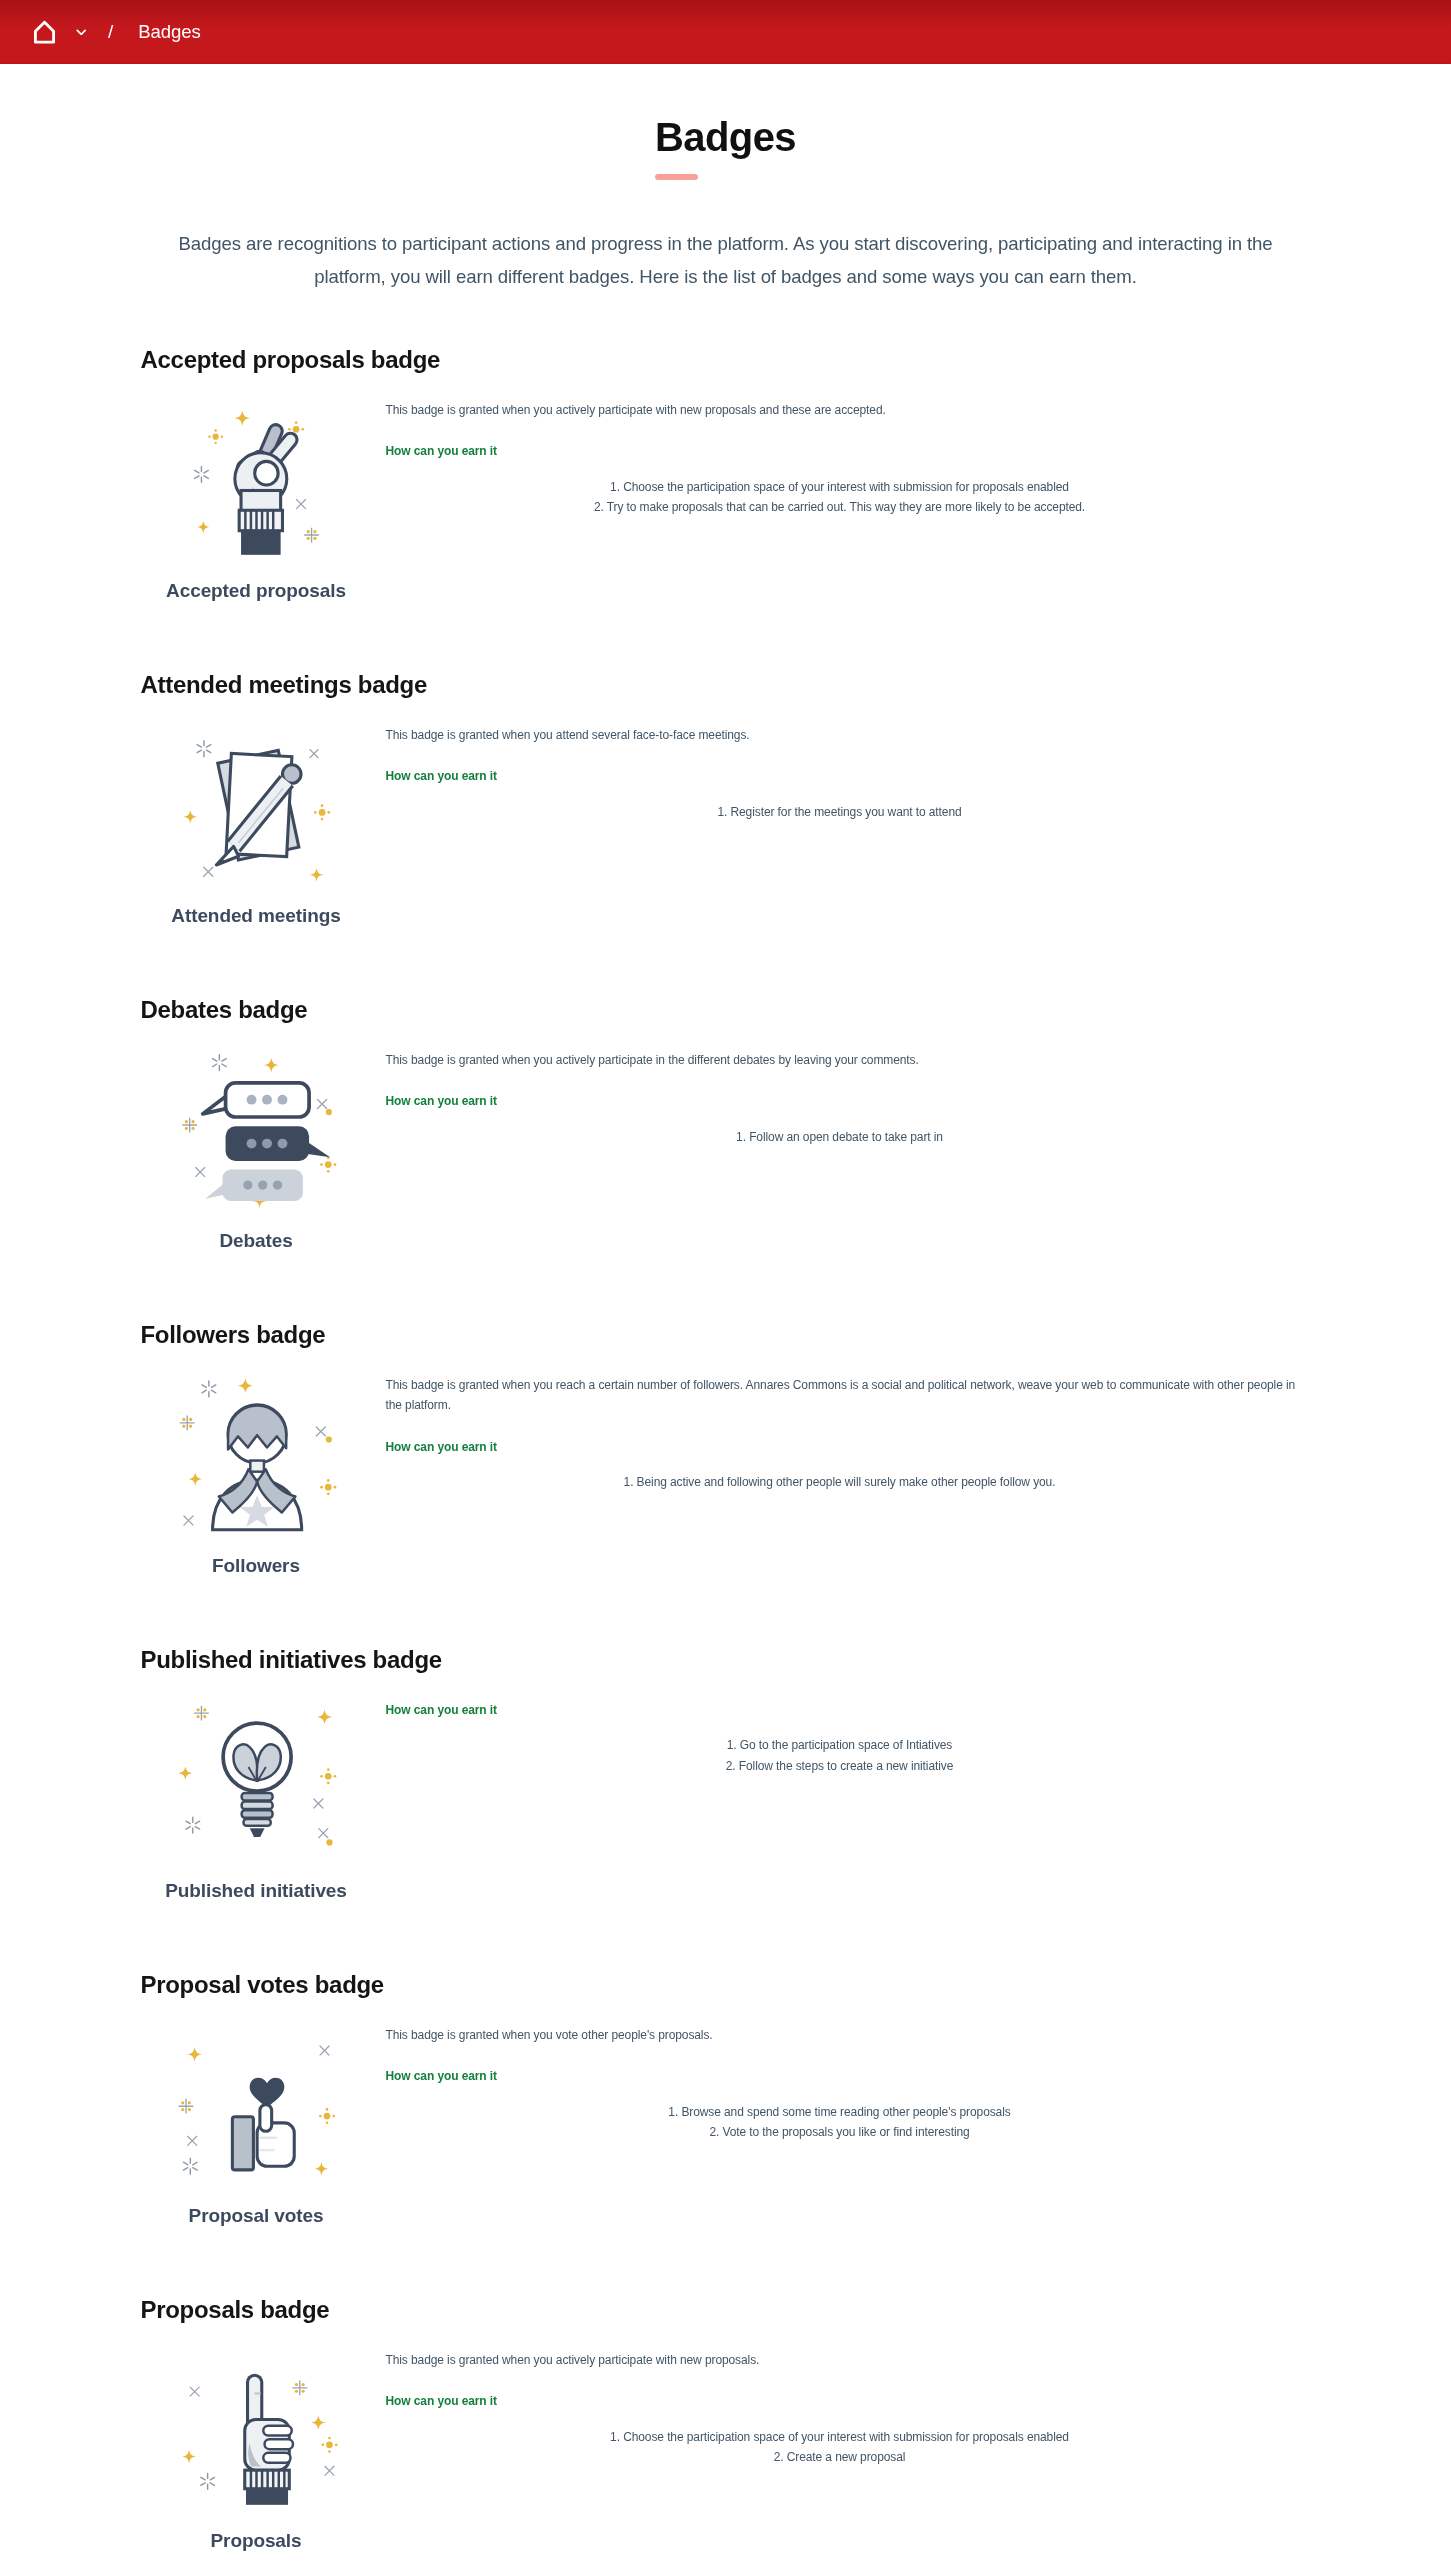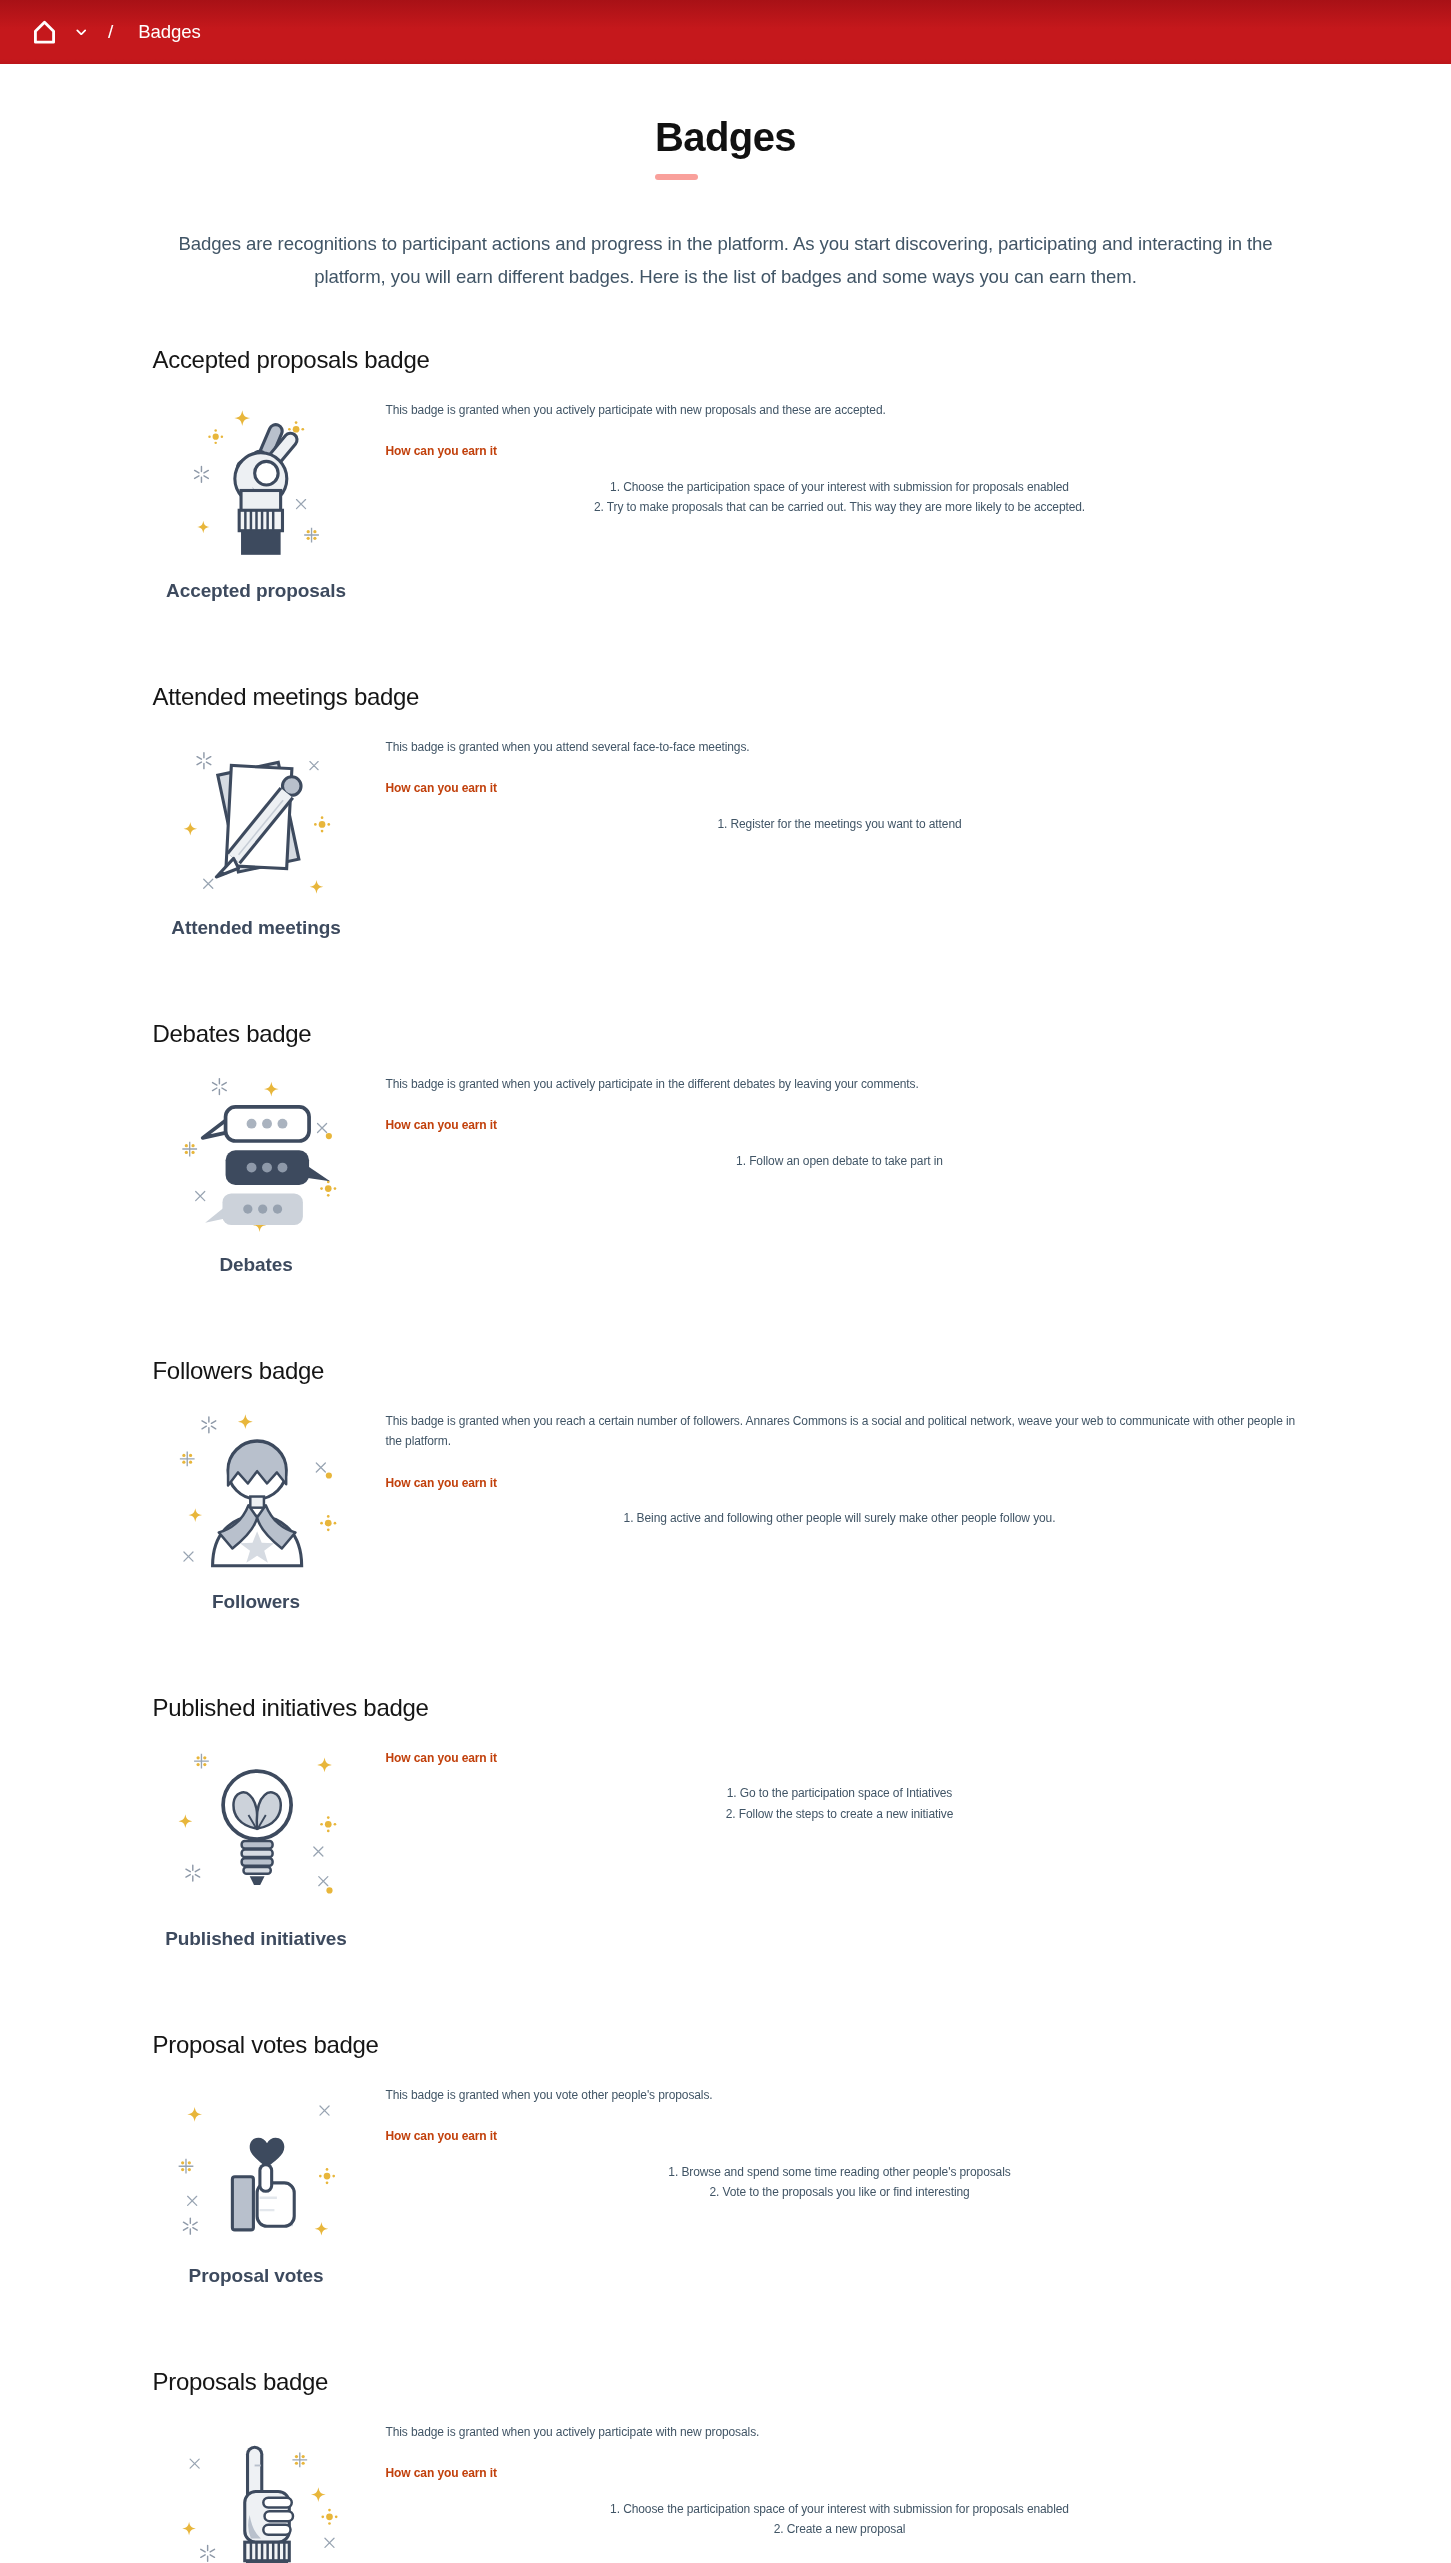--- a/index.html
+++ b/index.html
@@ -38,29 +38,29 @@
   
   .title-area{text-align:center;margin-top:53px;}
   .title-wrap{display:inline-block;text-align:left;}
   h1{margin:0;font-size:40px;font-weight:700;color:#111;letter-spacing:-0.6px;line-height:1;}
   .title-underline{width:43px;height:6.8px;border-radius:3.7px;background:var(--salmon);margin-top:16.7px;}
   
   .intro{width:1153px;margin:48px auto 16px;text-align:center;font-size:18.6px;line-height:1.73;color:var(--body);}
   
   .content{width:1178px;margin:53px auto 0;}
   .badge-section{height:321px;}
-  h2{margin:16px;font-size:24px;font-weight:400;color:#151515;letter-spacing:-0.3px;line-height:1.2;}
+  h2{margin:4px;font-size:24px;font-weight:700;color:#151515;letter-spacing:-0.3px;line-height:1.2;}
   .row{display:flex;margin-top:25px;}
   .icon-col{flex:none;width:239px;display:flex;flex-direction:column;align-items:center;}
   .icon-box{width:167px;height:155px;position:relative;}
   .icon-box svg{overflow:visible;display:block;}
   .caption{margin-top:25px;font-size:19px;font-weight:700;color:var(--navy);}
   .text-col{flex:1;max-width:940px;padding-left:10px;font-size:12px;line-height:1.73;color:var(--body);}
   .desc{margin:0 0 20.5px;}
-  .how{margin:0;font-weight:700;color:#c2410c;}
+  .how{margin:0;font-weight:700;color:#15803d;}
   ol.steps{list-style:none;margin:15px 0 0 -21px;padding:0;counter-reset:n;text-align:center;}
   ol.steps li{counter-increment:n;}
   ol.steps li::before{content:counter(n) ". ";}
 </style>
 </head>
 <body>
 
 <svg width="0" height="0" style="position:absolute" aria-hidden="true">
   <defs>
     <symbol id="sp-star" viewBox="-12 -12 24 24" overflow="visible">

